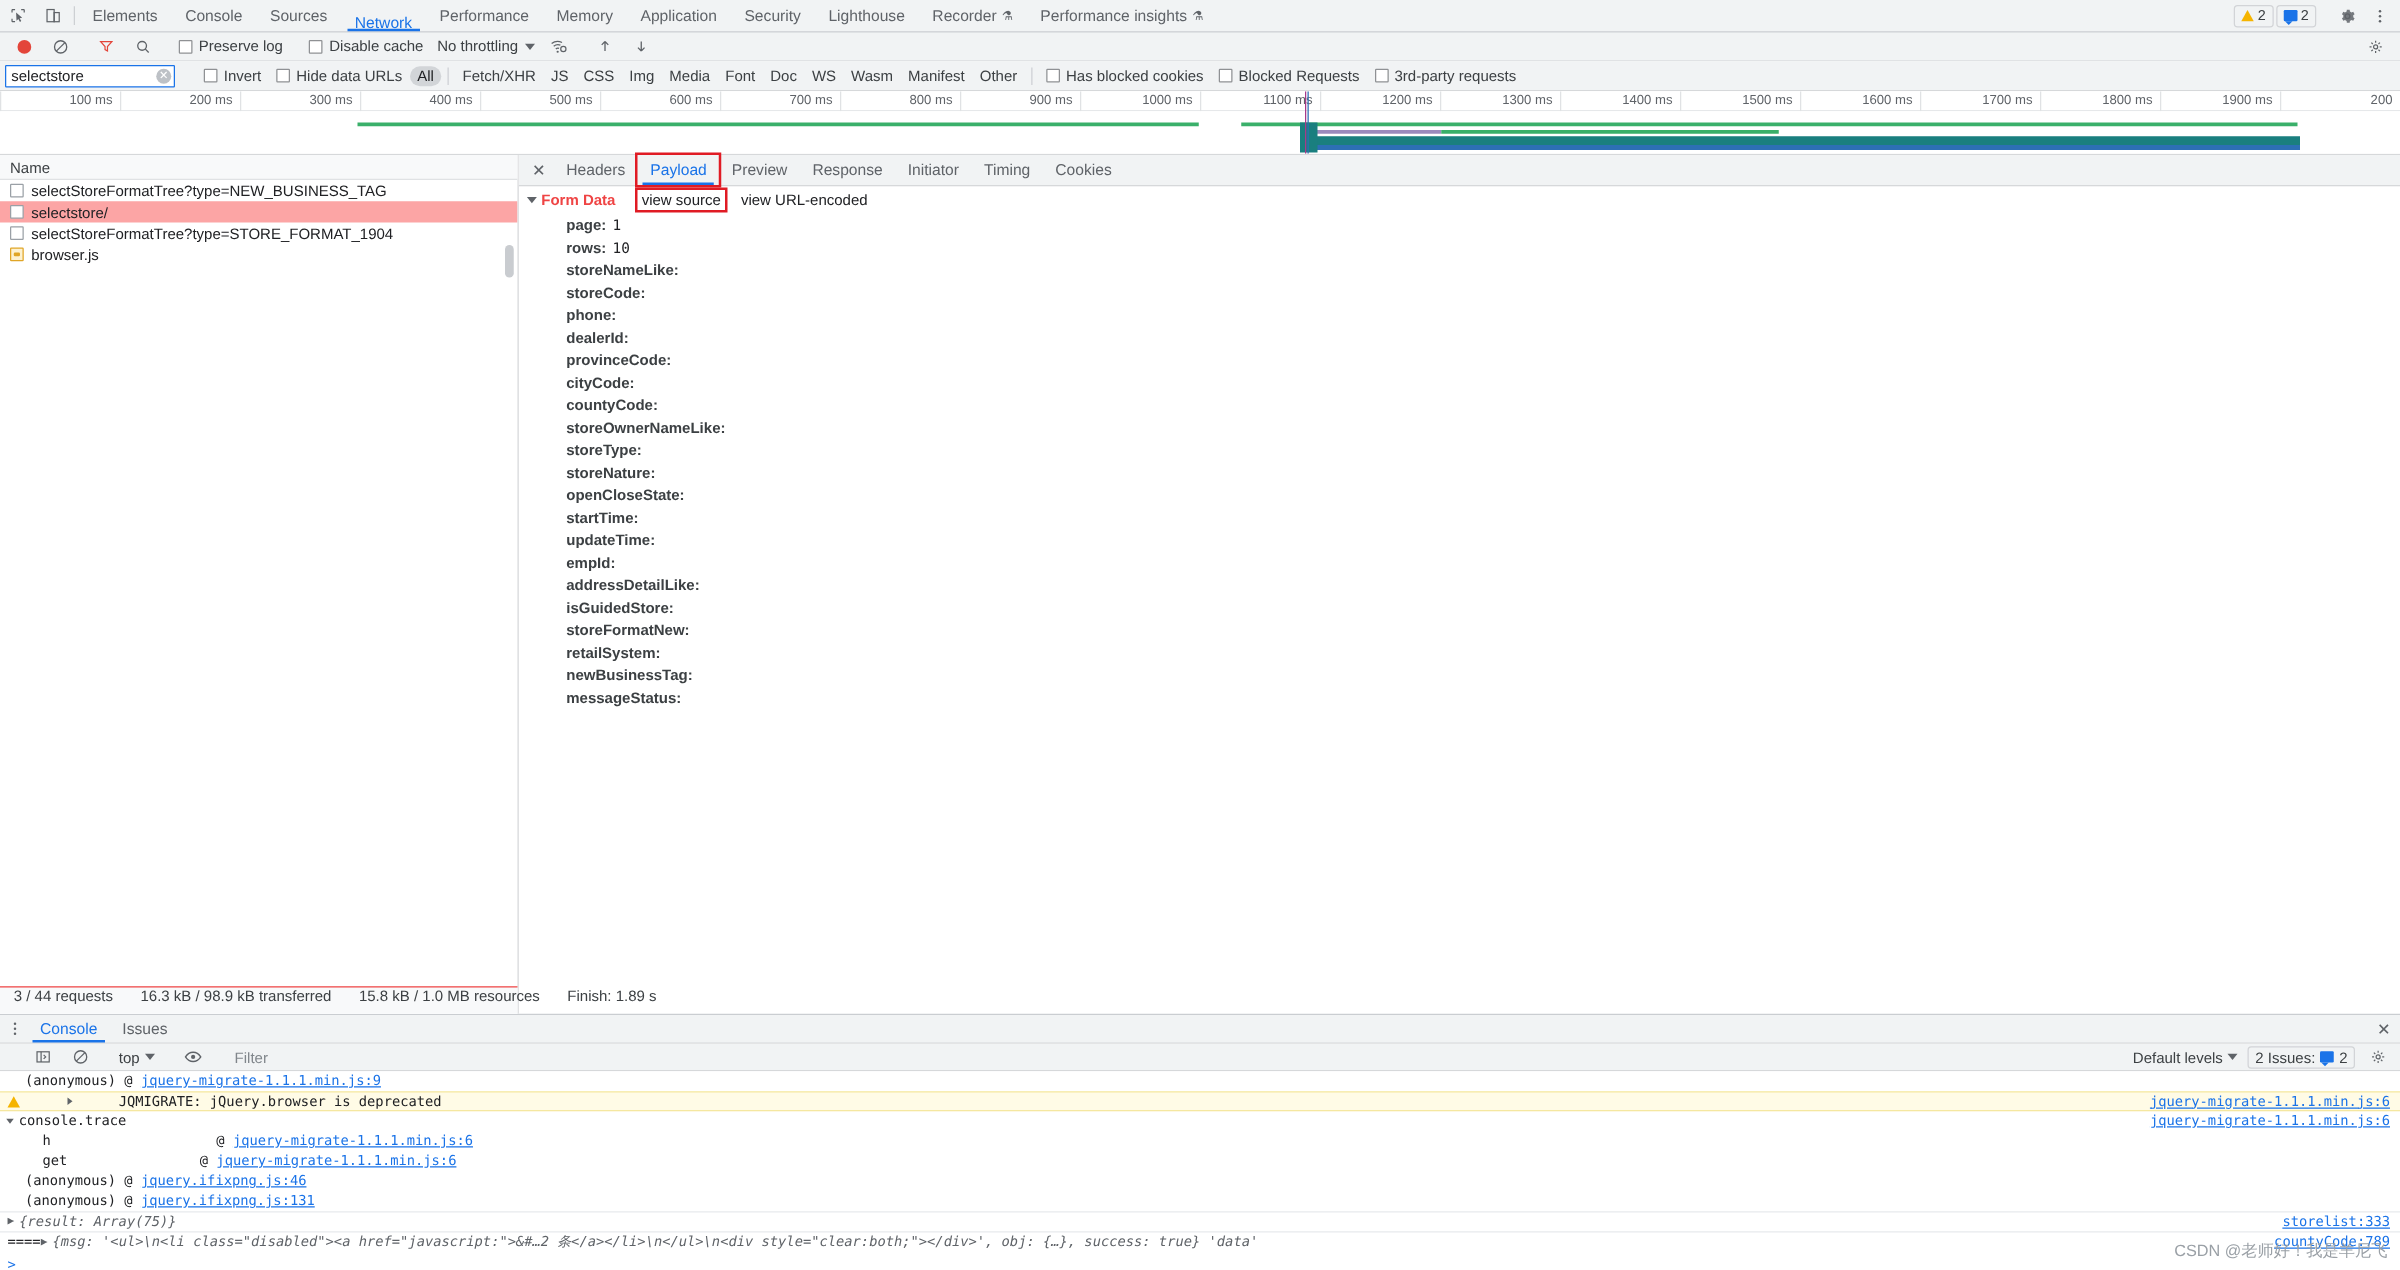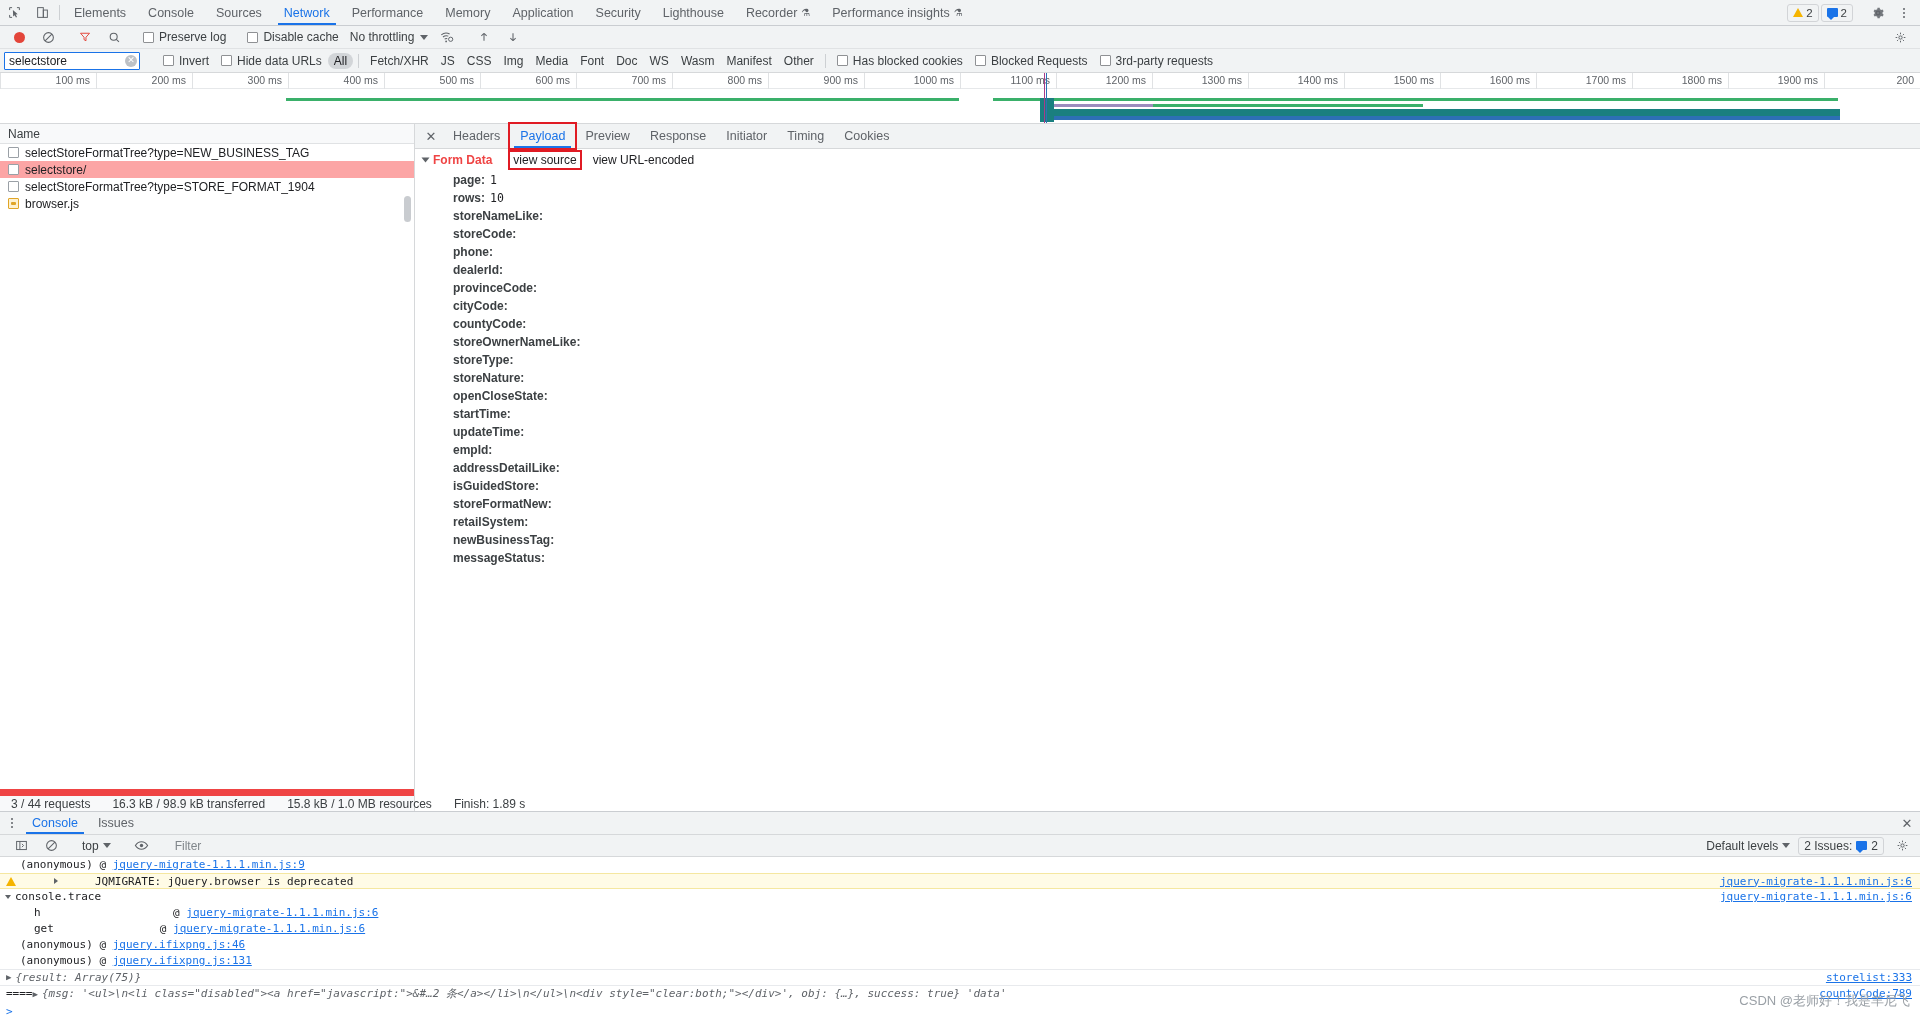--- a/index.html
+++ b/index.html
@@ -36,21 +36,21 @@
   .main-tabs { display: flex; align-items: stretch; }
   .main-tab {
     padding: 0 11px;
     display: flex; align-items: center;
     font-size: 12.5px;
     color: #5f6368;
     cursor: pointer;
     white-space: nowrap;
     position: relative;
   }
-  .main-tab.active { color: #1a73e8; }
+  .main-tab.active { color: #1a73e8; align-items: flex-end; }
   .main-tab.active::after {
     content: ""; position: absolute; left: 5px; right: 5px; bottom: 0;
     height: 2px; background: #1a73e8;
   }
   .tab-flask { margin-left: 4px; font-size: 10px; }
   .tabbar-right {
     margin-left: auto; display: flex; align-items: center; padding-right: 6px; gap: 2px;
   }
   .badge {
     display: flex; align-items: center; gap: 3px;
@@ -199,23 +199,23 @@
   .row-ico-js::after {
     content: ""; position: absolute; left: 2px; top: 3px;
     width: 5px; height: 3px; background: #e0a526; border-radius: 1px;
   }
   .req-scroll-thumb {
     position: absolute; right: 3px; top: 72px;
     width: 7px; height: 26px; background: #c9ccd0; border-radius: 4px;
   }
   .status-bar {
     height: 22px; flex: 0 0 22px;
-    border-top: 7px solid #ef4444;
+    border-top: 1px solid #ef4444;
     background: #f8f9fa;
-    display: flex; align-items: center;
+    display: flex; align-items: flex-start;
     font-size: 12px; color: #3c4043;
   }
   .sb-item { padding: 0 11px; white-space: nowrap; }
   .sb-sep { width: 1px; height: 13px; background: #cdd0d3; }
 
   
   .detail-panel { flex: 1; display: flex; flex-direction: column; min-width: 0; background: #fff; }
   .detail-tabs {
     height: 25px; flex: 0 0 25px;
     background: #f1f3f4;
@@ -281,21 +281,21 @@
   .kebab {
     width: 20px; display: flex; flex-direction: column; align-items: center;
     justify-content: center; gap: 2px; cursor: pointer;
   }
   .kebab i { width: 2px; height: 2px; background: #5f6368; border-radius: 50%; display: block; }
   .drawer-close { margin-left: auto; width: 26px; display: flex; align-items: center; justify-content: center; color: #5f6368; font-size: 13px; cursor: pointer; }
   .console-toolbar {
     height: 22px; flex: 0 0 22px;
     background: #f1f3f4;
     border-bottom: 1px solid #d6d8da;
-    display: flex; align-items: center; padding-left: 7px; gap: 2px;
+    display: flex; align-items: center; padding-left: 20px; gap: 2px;
   }
   .ctx-sel {
     display: flex; align-items: center; gap: 4px; padding: 0 6px;
     font-size: 12px; color: #3c4043; cursor: pointer;
   }
   .console-filter {
     flex: 1; height: 16px; margin: 0 6px;
     border: none; outline: none; background: transparent;
     font-size: 12px; color: #202124;
     font-family: "Liberation Sans", sans-serif;

